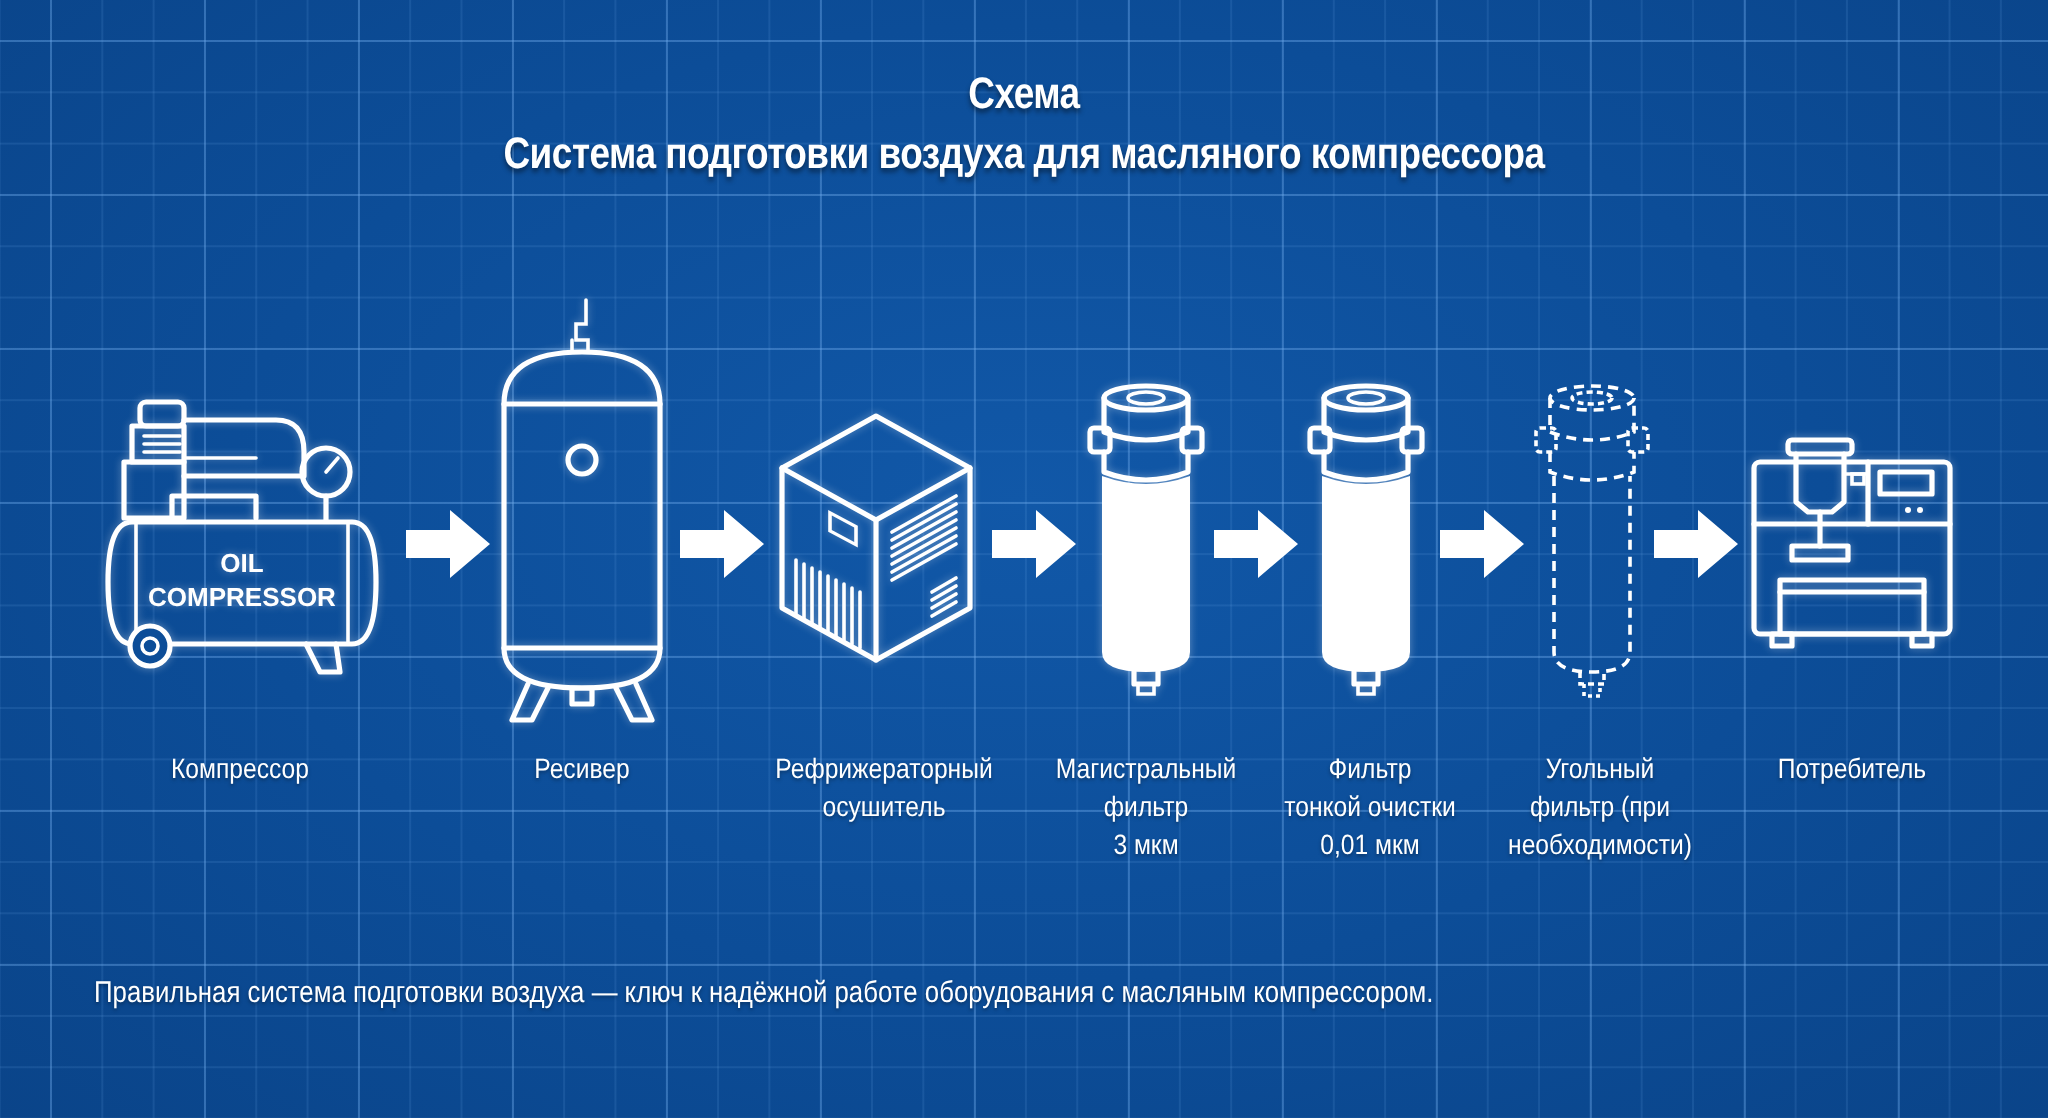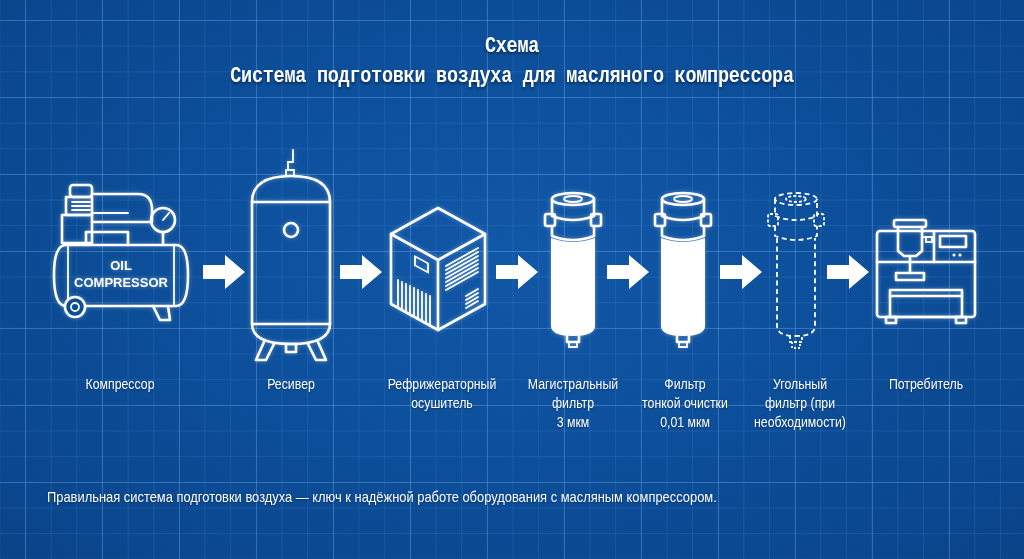--- a/index.html
+++ b/index.html
@@ -11,21 +11,21 @@
       background-image:
         linear-gradient(rgba(110,170,235,0.32) 1px, transparent 1px),
         linear-gradient(90deg, rgba(110,170,235,0.32) 1px, transparent 1px),
         linear-gradient(rgba(110,170,235,0.14) 1px, transparent 1px),
         linear-gradient(90deg, rgba(110,170,235,0.14) 1px, transparent 1px),
         radial-gradient(ellipse at 50% 45%, #1158a8 0%, #0c4d98 55%, #0a4489 100%);
       background-size: 77px 77px, 77px 77px, 25.67px 25.67px, 25.67px 25.67px, 100% 100%;
       background-position: 25px 20px, 25px 20px, 25px 20px, 25px 20px, 0 0;
       position: relative;
     }
-    .title-block { position: absolute; left: 0; top: 33px; width: 1024px; text-align: center; font-family: Liberation Mono, monospace; }
+    .title-block { position: absolute; left: 0; top: 33px; width: 1024px; text-align: center; }
     .title-line1, .title-line2 {
       font-weight: bold; font-size: 22px; letter-spacing: -0.3px;
       text-shadow: 0 2px 3px rgba(0,0,0,0.45);
       transform: scaleX(0.84); transform-origin: center;
     }
     .title-line1 { line-height: 28px; }
     .title-line2 { line-height: 32px; }
     .stage { position: absolute; }
     .stage svg { display: block; overflow: visible; }
     .arrow { position: absolute; width: 42px; height: 34px; }
@@ -47,21 +47,21 @@
     .glow { filter: drop-shadow(0 0 2px rgba(255,255,255,0.35)); }
   </style>
 </head>
 <body>
 
 <div class="title-block">
   <div class="title-line1">Схема</div>
   <div class="title-line2">Система подготовки воздуха для масляного компрессора</div>
 </div>
 
-<div class="stage glow" style="left:48px; top:180px;">
+<div class="stage glow" style="left:48px; top:196px;">
   <svg width="150" height="142" viewBox="0 0 150 142">
 
     <rect class="ln" x="22" y="5" width="22" height="12" rx="3"></rect>
     <line class="thin" x1="24" y1="22" x2="42" y2="22"></line>
     <line class="thin" x1="24" y1="26" x2="42" y2="26"></line>
     <line class="thin" x1="24" y1="30" x2="42" y2="30"></line>
     <path class="ln" d="M18 17 H44 V35 H18 Z"></path>
     <path class="ln" d="M14 35 H44 V63 H14 Z"></path>
     <path class="ln" d="M44 14 H90 Q104 14 104 30 V42 H44"></path>
     <line class="thin" x1="44" y1="33" x2="80" y2="33"></line>

